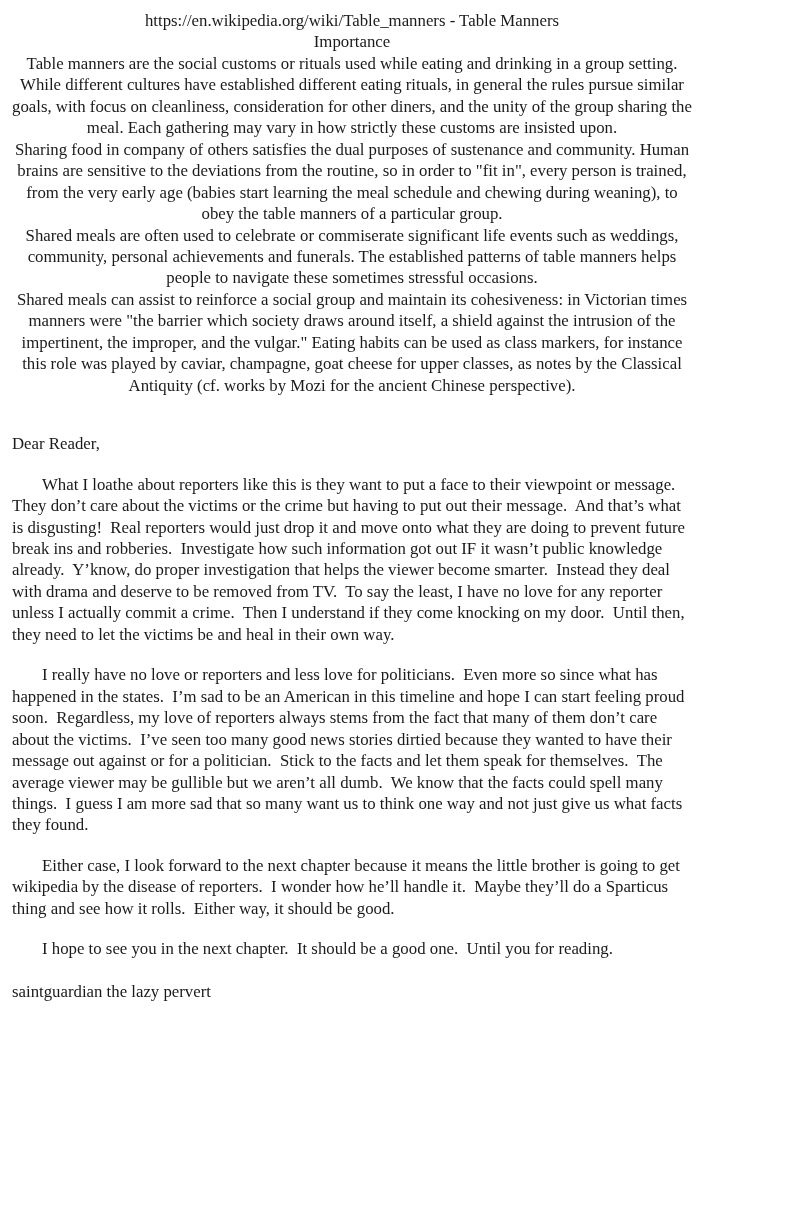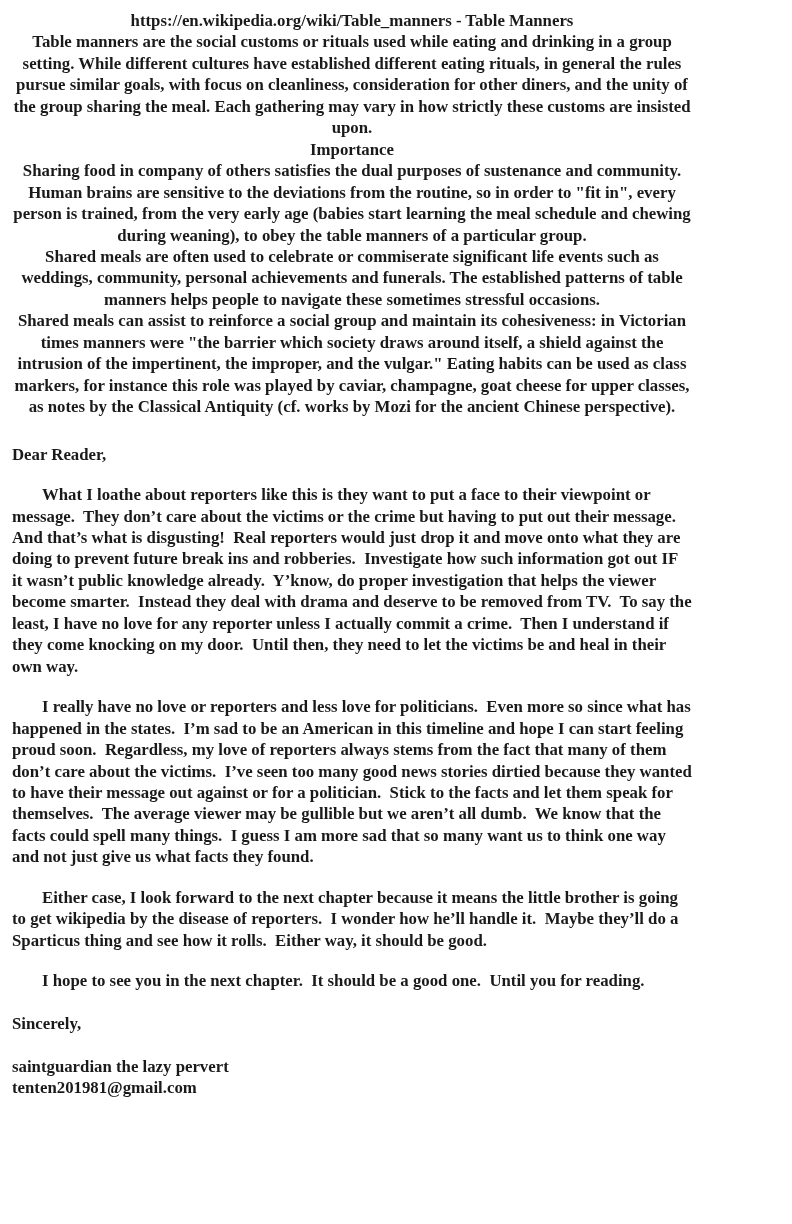--- a/index.html
+++ b/index.html
@@ -15,34 +15,33 @@
     font-size: 16.8px;
     line-height: 21.45px;
     color: #1a1a1a;
   }
   .page {
     box-sizing: border-box;
     width: 704px;
     height: 1224px;
     padding: 10px 12px 0 12px;
     background: #ffffff;
-    font-weight: bold;
   }
   p {
     margin: 0;
     white-space: pre-wrap;
   }
   .centered-block p {
     text-align: center;
   }
   .letter-block p {
     text-align: left;
   }
   .salutation {
-    margin-top: 26px;
+    margin-top: 37px;
   }
   .body-para {
     margin-top: 19px;
     text-indent: 30px;
   }
   .closing {
     margin-top: 21.45px;
   }
   .signature-name {
     margin-top: 21.45px;
@@ -51,31 +50,29 @@
     margin-top: 0;
   }
 </style>
 </head>
 <body>
 
 <div class="page">
 
   <div class="centered-block">
     <p>https://en.wikipedia.org/wiki/Table_manners - Table Manners</p>
+    <p>Importance</p>
     <p>Table manners are the social customs or rituals used while eating and drinking in a group setting. While different cultures have established different eating rituals, in general the rules pursue similar goals, with focus on cleanliness, consideration for other diners, and the unity of the group sharing the meal. Each gathering may vary in how strictly these customs are insisted upon.</p>
-    <p>Importance</p>
     <p>Sharing food in company of others satisfies the dual purposes of sustenance and community. Human brains are sensitive to the deviations from the routine, so in order to "fit in", every person is trained, from the very early age (babies start learning the meal schedule and chewing during weaning), to obey the table manners of a particular group.</p>
     <p>Shared meals are often used to celebrate or commiserate significant life events such as weddings, community, personal achievements and funerals. The established patterns of table manners helps people to navigate these sometimes stressful occasions.</p>
     <p>Shared meals can assist to reinforce a social group and maintain its cohesiveness: in Victorian times manners were "the barrier which society draws around itself, a shield against the intrusion of the impertinent, the improper, and the vulgar." Eating habits can be used as class markers, for instance this role was played by caviar, champagne, goat cheese for upper classes, as notes by the Classical Antiquity (cf. works by Mozi for the ancient Chinese perspective).</p>
   </div>
 
   <div class="letter-block">
     <p class="salutation">Dear Reader,</p>
     <p class="body-para">What I loathe about reporters like this is they want to put a face to their viewpoint or message.  They don’t care about the victims or the crime but having to put out their message.  And that’s what is disgusting!  Real reporters would just drop it and move onto what they are doing to prevent future break ins and robberies.  Investigate how such information got out IF it wasn’t public knowledge already.  Y’know, do proper investigation that helps the viewer become smarter.  Instead they deal with drama and deserve to be removed from TV.  To say the least, I have no love for any reporter unless I actually commit a crime.  Then I understand if they come knocking on my door.  Until then, they need to let the victims be and heal in their own way.</p>
     <p class="body-para">I really have no love or reporters and less love for politicians.  Even more so since what has happened in the states.  I’m sad to be an American in this timeline and hope I can start feeling proud soon.  Regardless, my love of reporters always stems from the fact that many of them don’t care about the victims.  I’ve seen too many good news stories dirtied because they wanted to have their message out against or for a politician.  Stick to the facts and let them speak for themselves.  The average viewer may be gullible but we aren’t all dumb.  We know that the facts could spell many things.  I guess I am more sad that so many want us to think one way and not just give us what facts they found.</p>
     <p class="body-para">Either case, I look forward to the next chapter because it means the little brother is going to get wikipedia by the disease of reporters.  I wonder how he’ll handle it.  Maybe they’ll do a Sparticus thing and see how it rolls.  Either way, it should be good.</p>
     <p class="body-para">I hope to see you in the next chapter.  It should be a good one.  Until you for reading.</p>
-    <p class="closing">Sincerely,</p>
     <p class="signature-name">saintguardian the lazy pervert</p>
-    <p class="signature-email">tenten201981@gmail.com</p>
   </div>
 
 </div>
 
 </body></html>

